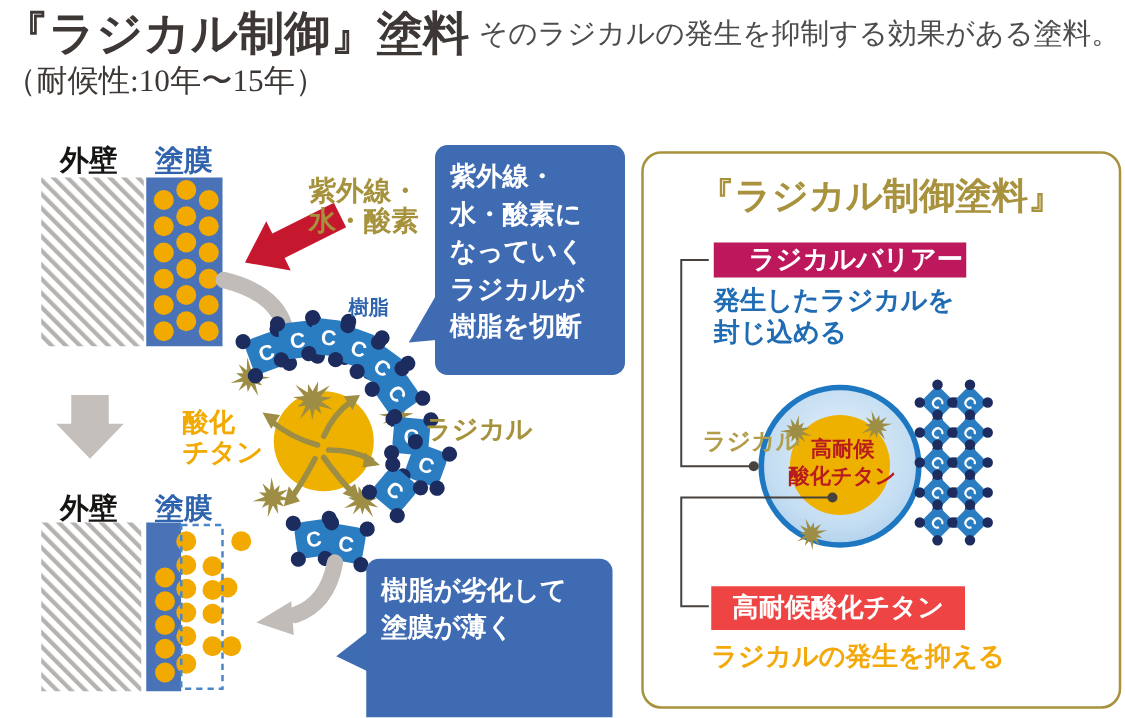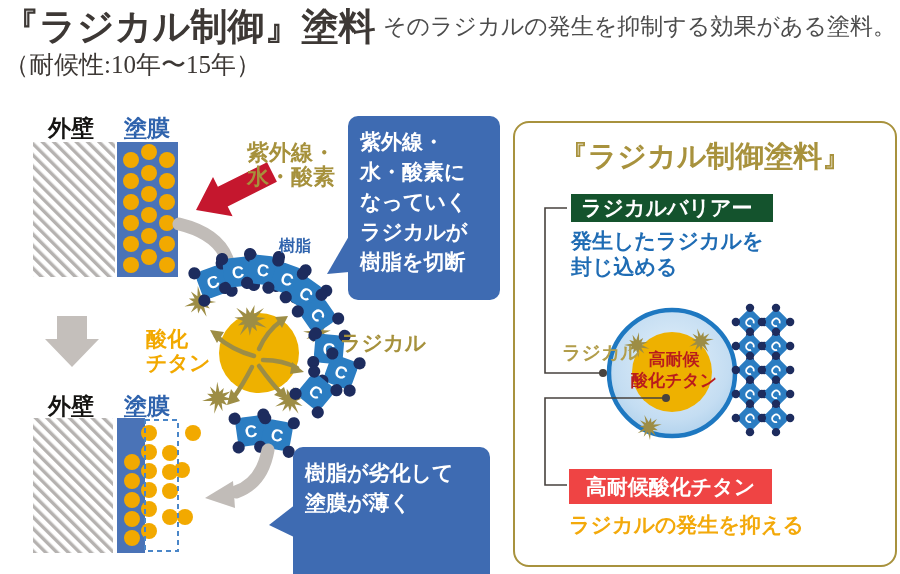--- a/index.html
+++ b/index.html
@@ -21,22 +21,22 @@
   .resin-lbl{left:279px;top:236px;font-size:16px;color:#2f63ad;}
   .rad-lbl{left:340px;top:329px;font-size:21px;color:#a6913c;}
   .tio-lbl{left:146px;top:327px;width:64px;font-size:21px;line-height:24px;color:#f2a900;}
   .callout{background:#3e6bb2;border-radius:10px;color:#fff;font-weight:bold;
            font-size:21px;line-height:30px;padding:11px 10px 0 12px;box-sizing:border-box;}
   .callout1{left:348px;top:116px;width:152px;height:184px;}
   .callout2{left:293px;top:447px;width:197px;height:148px;}
   .panel{left:513px;top:121px;width:380px;height:442px;border:2px solid #a8923d;border-radius:16px;}
   .panel-title{left:0;top:14px;width:100%;text-align:center;font-family:"Liberation Serif",serif;
                font-weight:bold;font-size:29px;color:#a8923d;}
-  .barrier-box{left:56px;top:71px;width:202px;height:28px;background:#14532d;color:#fff;
-               font-weight:bold;font-size:21px;line-height:28px;padding-left:10px;box-sizing:border-box;}
+  .barrier-box{left:56px;top:71px;width:202px;height:28px;background:#be185d;color:#fff;
+               font-weight:bold;font-size:21px;line-height:28px;padding-left:28px;box-sizing:border-box;}
   .barrier-desc{left:56px;top:105px;font-weight:bold;font-size:21px;line-height:26px;color:#1f6cb4;}
   .panel-rad-lbl{left:47px;top:217px;font-size:19px;color:#b29d4a;}
   .core-lbl{left:109px;top:226px;width:100px;text-align:center;color:#b91c1c;font-weight:bold;
             font-size:17px;line-height:21px;}
   .tio-box{left:54px;top:346px;width:203px;height:35px;background:#ef4444;color:#fff;text-align:center;
            font-weight:bold;font-size:21px;line-height:35px;}
   .tio-desc{left:54px;top:388px;font-weight:bold;font-size:21px;color:#f3a90a;}
 </style>
 </head>
 <body>

